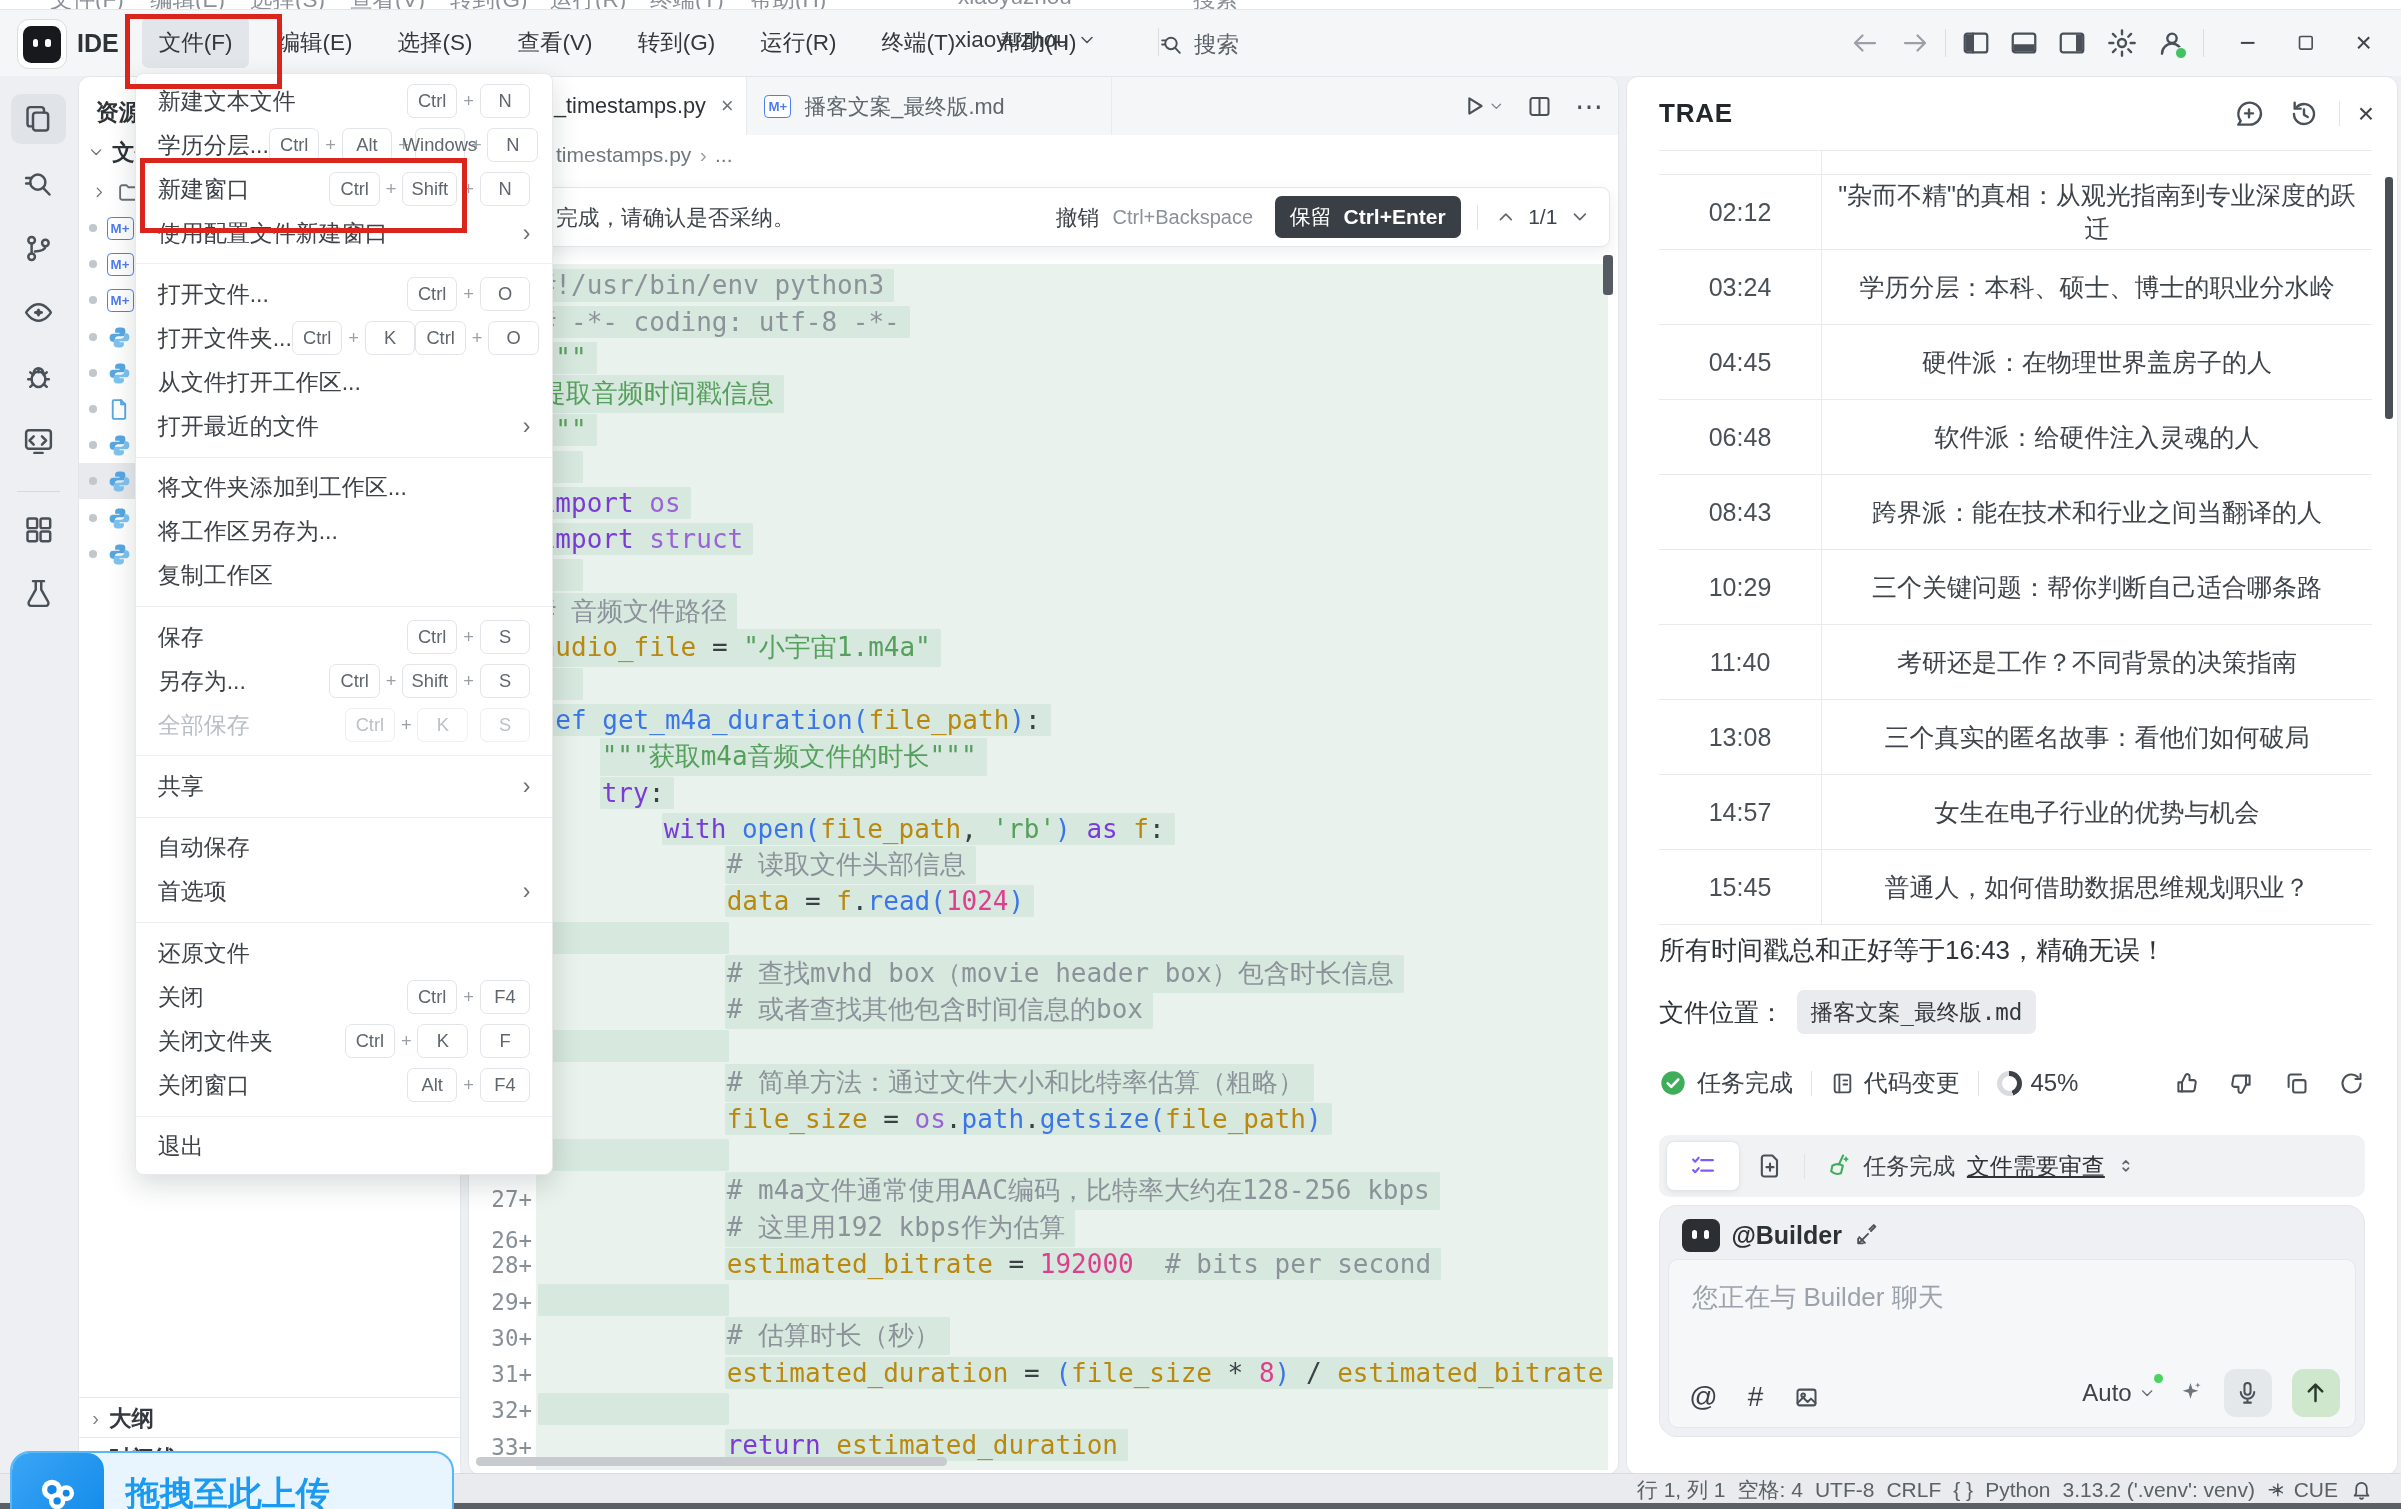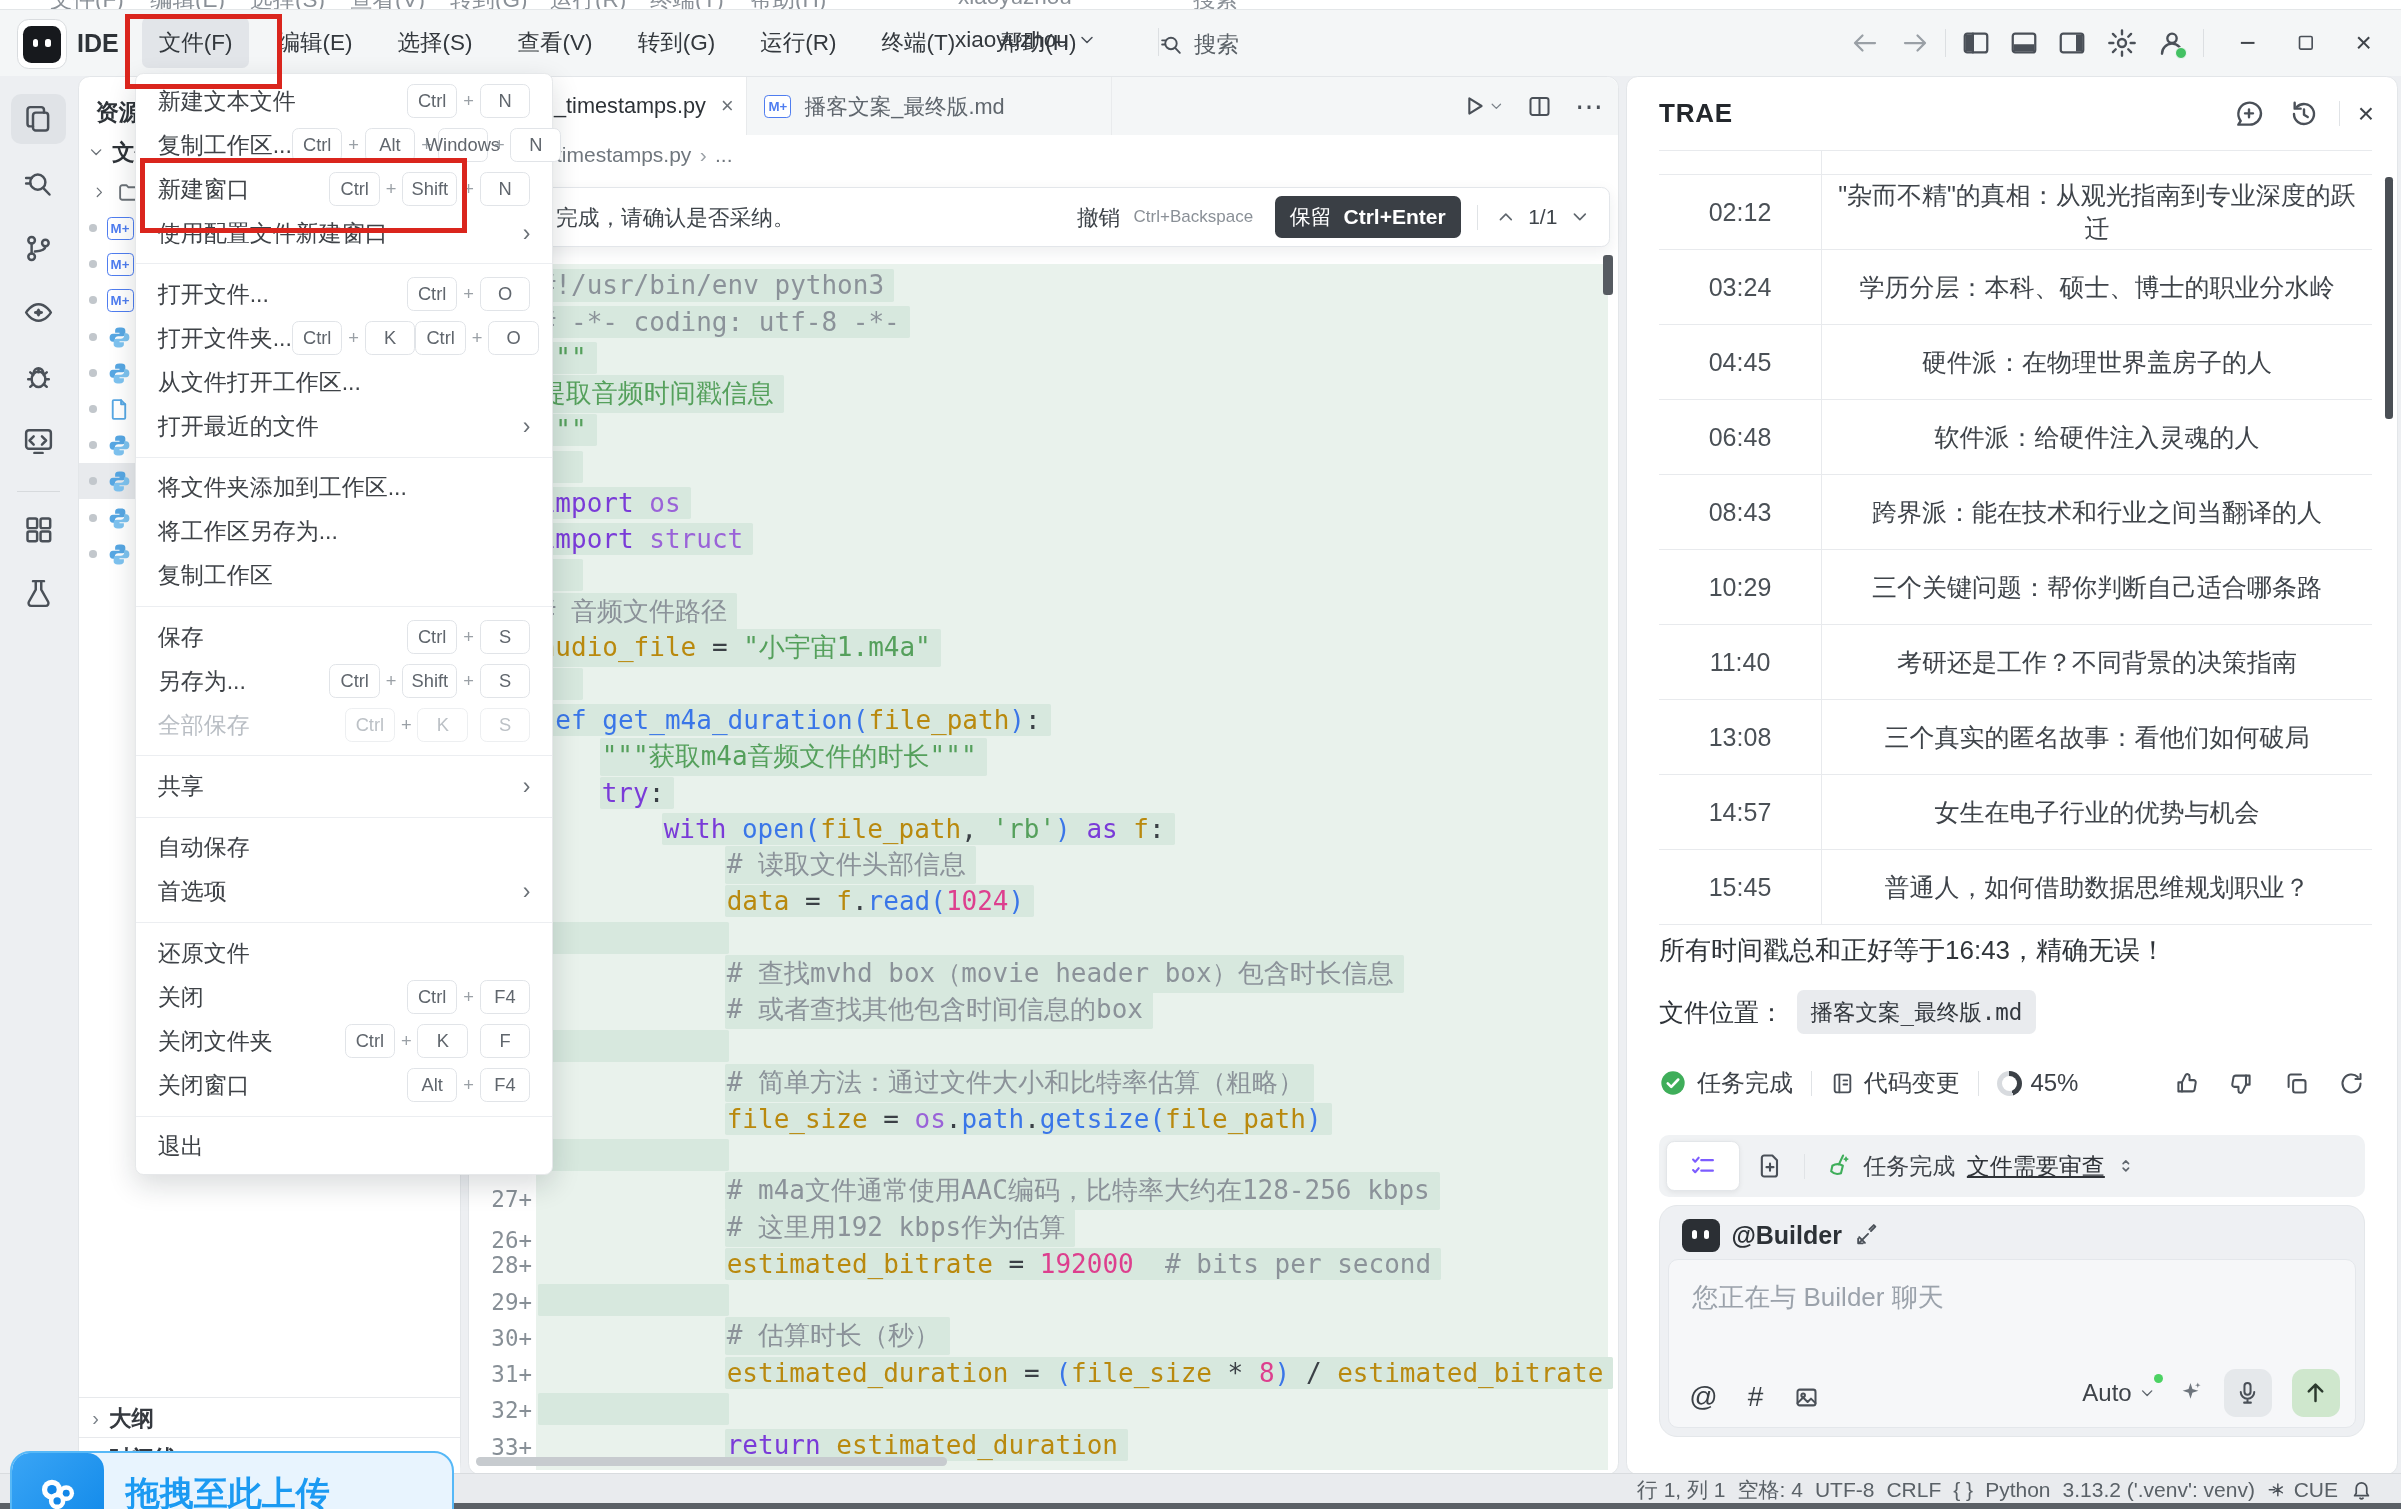--- a/index.html
+++ b/index.html
@@ -438,21 +438,21 @@
     <div class="breadcrumb">
       <span style="margin-left:87px;">timestamps.py</span>
       <span style="margin:0 8.3px;color:#9aa0a6;">›</span>
       <span>...</span>
     </div>
 
     <div class="notif">
       <span style="font-size:21.7px;color:#3e444a;margin-left:48px;white-space:nowrap;">完成，请确认是否采纳。</span>
       <span style="flex:1"></span>
       <span style="font-size:21.7px;color:#3e444a;">撤销</span>
-      <span style="font-size:17px;color:#8a9097;margin:0 21.7px 0 13.3px;">Ctrl+Backspace</span>
+      <span style="font-size:20px;color:#8a9097;margin:0 21.7px 0 13.3px;">Ctrl+Backspace</span>
       <span class="keepbtn">
         <span>保留</span>
         <span style="font-weight:bold;">Ctrl+Enter</span>
       </span>
       <span class="vdiv" style="margin:0 16.7px;"></span>
       <span class="ic" style="width:21.7px;height:21.7px;color:#5f666d;">
           <svg viewBox="0 0 24 24" fill="none" stroke="currentColor" stroke-width="1.8" stroke-linecap="round" stroke-linejoin="round">
             <path d="M6 15l6-6 6 6"></path>
           </svg>
         </span>
@@ -796,21 +796,21 @@
 
   <div class="filemenu" id="filemenu">
       <div class="fm-group">
         <div class="fm-item">
           <span class="fm-label">新建文本文件</span>
           <span class="cap">Ctrl</span>
           <span class="plus">+</span>
           <span class="cap">N</span>
         </div>
         <div class="fm-item">
-          <span class="fm-label">复制工作区...</span>
+          <span class="fm-label">学历分层...</span>
           <span class="cap">Ctrl</span>
           <span class="plus">+</span>
           <span class="cap">Alt</span>
           <span class="plus">+</span>
           <span class="cap">Windows</span>
           <span class="plus">+</span>
           <span class="cap">N</span>
         </div>
         <div class="fm-item">
           <span class="fm-label">新建窗口</span>

